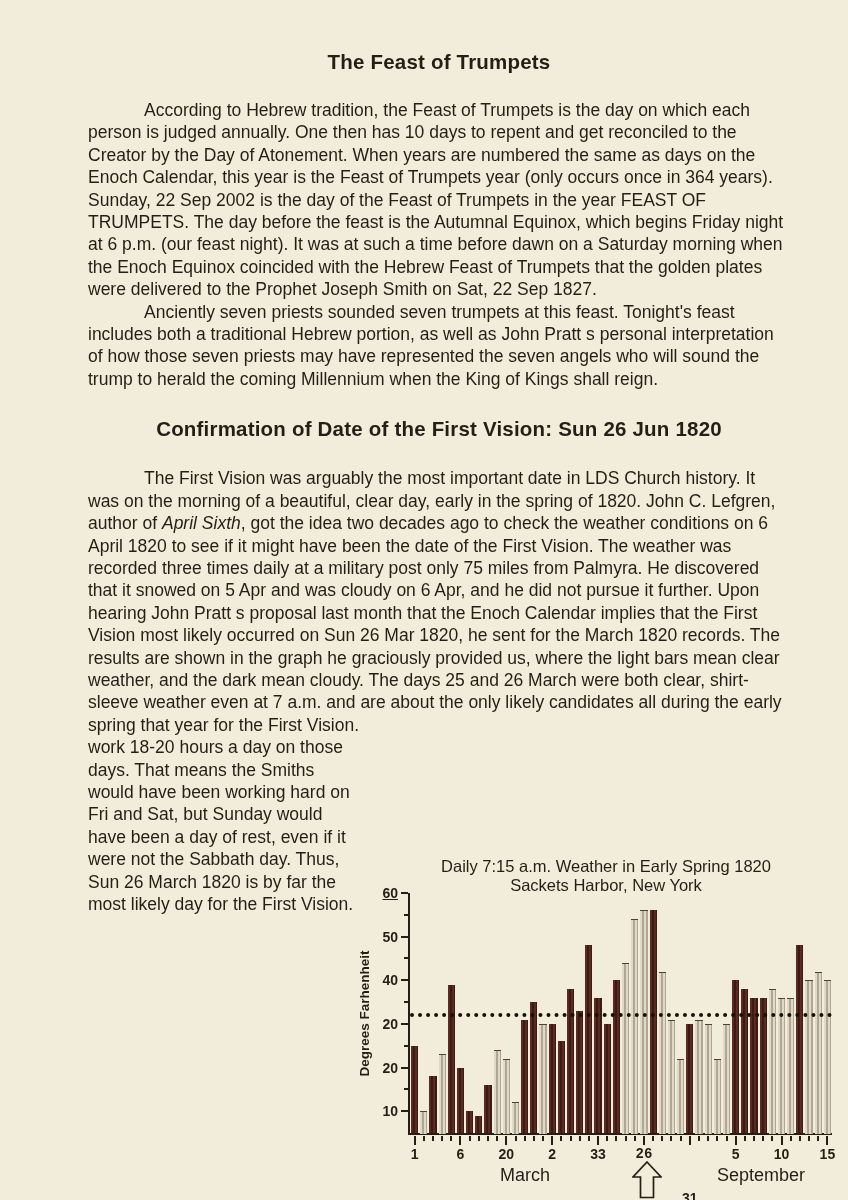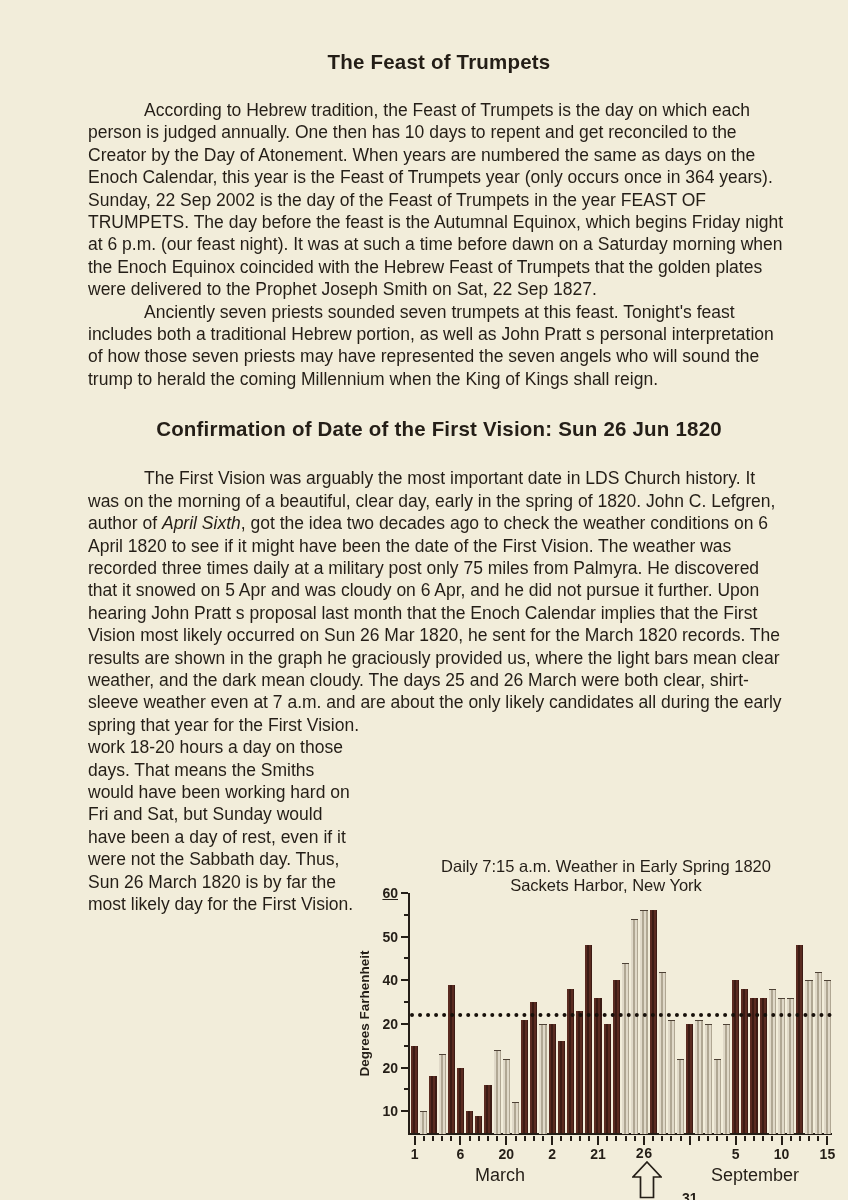--- a/index.html
+++ b/index.html
@@ -25,21 +25,21 @@
   .ylab{position:absolute;left:-52px;top:154px;width:160px;text-align:center;
         transform:rotate(-90deg);font-weight:700;font-size:13.5px;white-space:nowrap}
   .axis,.tick{position:absolute;background:#241e17}
   .ylbl{position:absolute;width:30px;text-align:right;font-weight:700;font-size:14px}
   .xlbl{position:absolute;width:30px;text-align:center;font-weight:700;font-size:14px}
   .dash{position:absolute;border-top:4px dotted #17100a;height:0}
   .bar{position:absolute}
   .bar.dark{background:repeating-linear-gradient(90deg,#5a2b21 0,#5a2b21 2px,#3c1b14 2px,#3c1b14 4px)}
   .bar.light{background:repeating-linear-gradient(90deg,#e0d9c8 0,#e0d9c8 2px,#b0a793 2px,#b0a793 4px);
              border-top:1px solid #4d4135}
-  .month{position:absolute;font-size:18px;top:313px;width:100px;text-align:left}
+  .month{position:absolute;font-size:18px;top:313px;width:100px;text-align:center}
   #m-march{left:139px}
   #m-april{left:375px}
   #arrow{position:absolute;left:296px;top:309px}
 </style>
 </head>
 <body>
 
 <div class="page">
 
   <h1>The Feast of Trumpets</h1>
@@ -148,21 +148,21 @@
       <div class="tick" style="left: 187.674px; top: 284px; width: 2px; height: 5px;"></div>
       <div class="tick" style="left: 196.848px; top: 284px; width: 2px; height: 5px;"></div>
       <div class="tick" style="left: 206.022px; top: 284px; width: 2px; height: 5px;"></div>
       <div class="tick" style="left: 215.196px; top: 284px; width: 2px; height: 9px;"></div>
       <div class="xlbl" style="left: 201.196px; top: 294px;">2</div>
       <div class="tick" style="left: 224.37px; top: 284px; width: 2px; height: 5px;"></div>
       <div class="tick" style="left: 233.543px; top: 284px; width: 2px; height: 5px;"></div>
       <div class="tick" style="left: 242.717px; top: 284px; width: 2px; height: 5px;"></div>
       <div class="tick" style="left: 251.891px; top: 284px; width: 2px; height: 5px;"></div>
       <div class="tick" style="left: 261.065px; top: 284px; width: 2px; height: 9px;"></div>
-      <div class="xlbl" style="left: 247.065px; top: 294px;">21</div>
+      <div class="xlbl" style="left: 247.065px; top: 294px;">33</div>
       <div class="tick" style="left: 270.239px; top: 284px; width: 2px; height: 5px;"></div>
       <div class="tick" style="left: 279.413px; top: 284px; width: 2px; height: 5px;"></div>
       <div class="tick" style="left: 288.587px; top: 284px; width: 2px; height: 5px;"></div>
       <div class="tick" style="left: 297.761px; top: 284px; width: 2px; height: 5px;"></div>
       <div class="tick" style="left: 306.935px; top: 284px; width: 2px; height: 9px;"></div>
       <div class="xlbl" style="left: 292.935px; top: 294px; font-family: Liberation Mono, monospace;">26</div>
       <div class="tick" style="left: 316.109px; top: 284px; width: 2px; height: 5px;"></div>
       <div class="tick" style="left: 325.283px; top: 284px; width: 2px; height: 5px;"></div>
       <div class="tick" style="left: 334.457px; top: 284px; width: 2px; height: 5px;"></div>
       <div class="tick" style="left: 343.63px; top: 284px; width: 2px; height: 5px;"></div>

